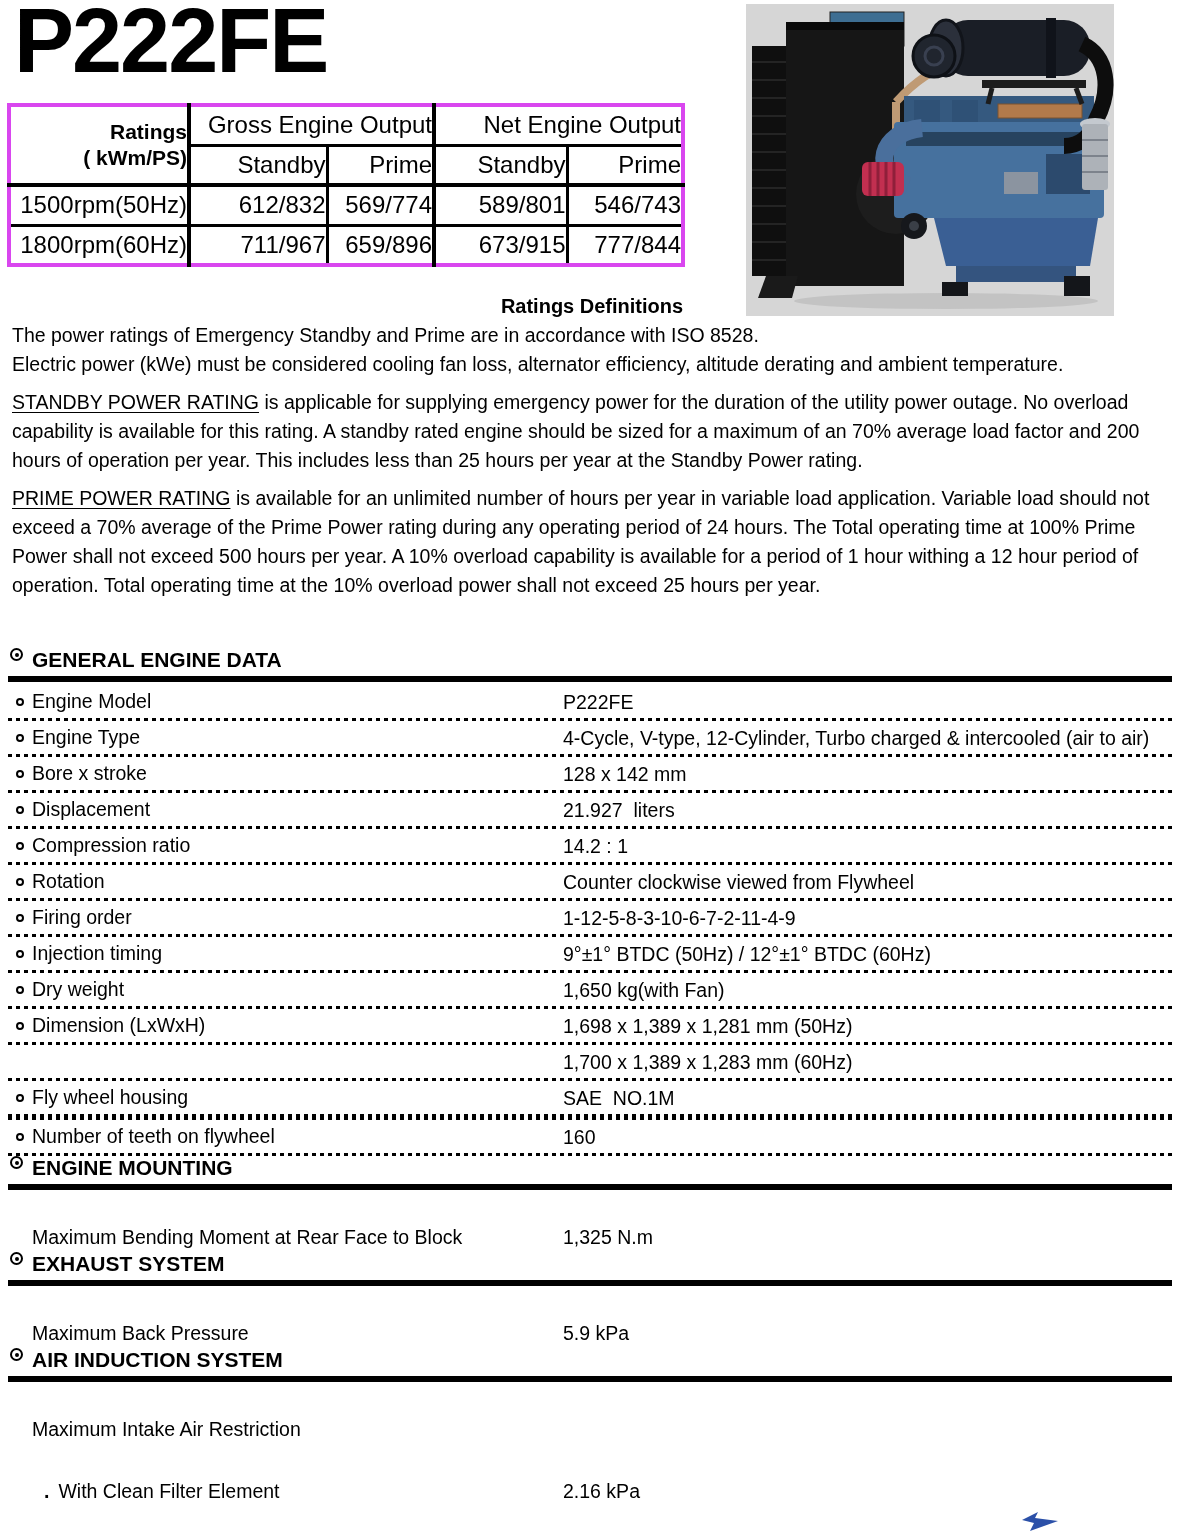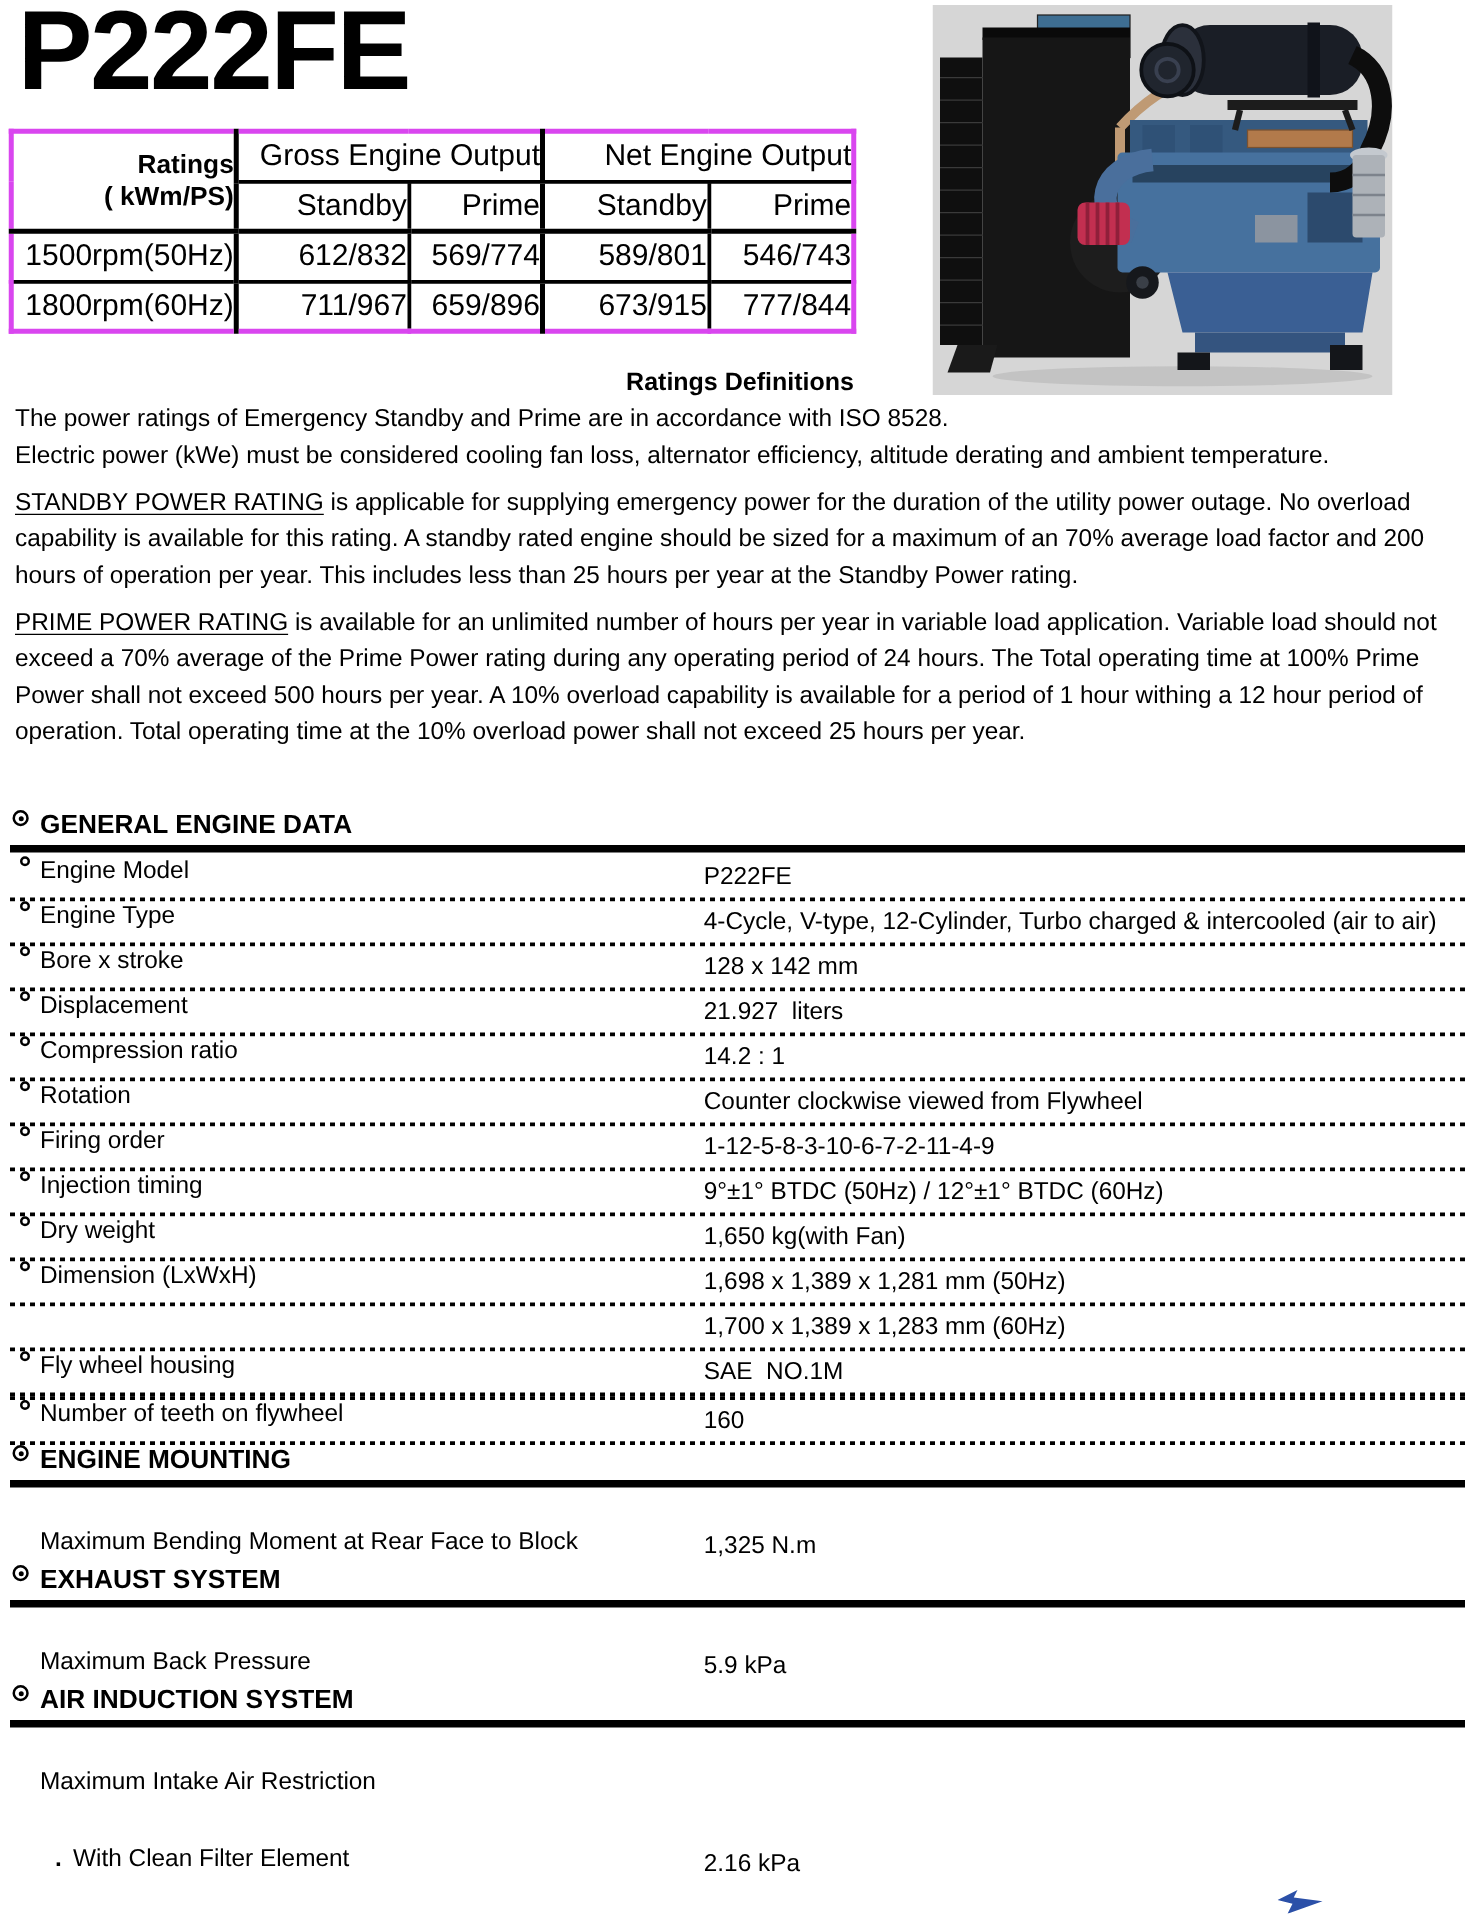--- a/index.html
+++ b/index.html
@@ -50,21 +50,21 @@
     display:flex; align-items:flex-start; gap:9px;
     height:28px; font-size:21px; font-weight:bold;
   }
   .marker {
     width:13px; height:13px; border:2.5px solid #000; border-radius:50%;
     display:flex; align-items:center; justify-content:center; flex:0 0 auto; margin-left:2px;
   }
   .marker-inner { width:4px; height:4px; border:2px solid #000; border-radius:50%; }
   .sec-rule { height:2px; border-top:4px solid #000; border-bottom:2px solid #000; margin-bottom:3px; }
 
-  .row { position:relative; height:33px; display:flex; font-size:19.5px; }
+  .row { position:relative; height:33px; display:flex; align-items:center; font-size:19.5px; }
   .row-s { height:30px;margin-top:32px; }
   .row-last { height:28px; }
   .row .val { position:absolute; left:555px; top:50%; transform:translateY(-50%); white-space:pre; }
   .bullet {
     width:8px; height:8px; border:2px solid #000; border-radius:50%;
     margin:0 8px 0 8px; flex:0 0 auto;
   }
   .indent1 { padding-left:24px; }
   .indent2 { padding-left:36px; }
   .dot-mark { font-weight:bold; margin-right:9px; }

